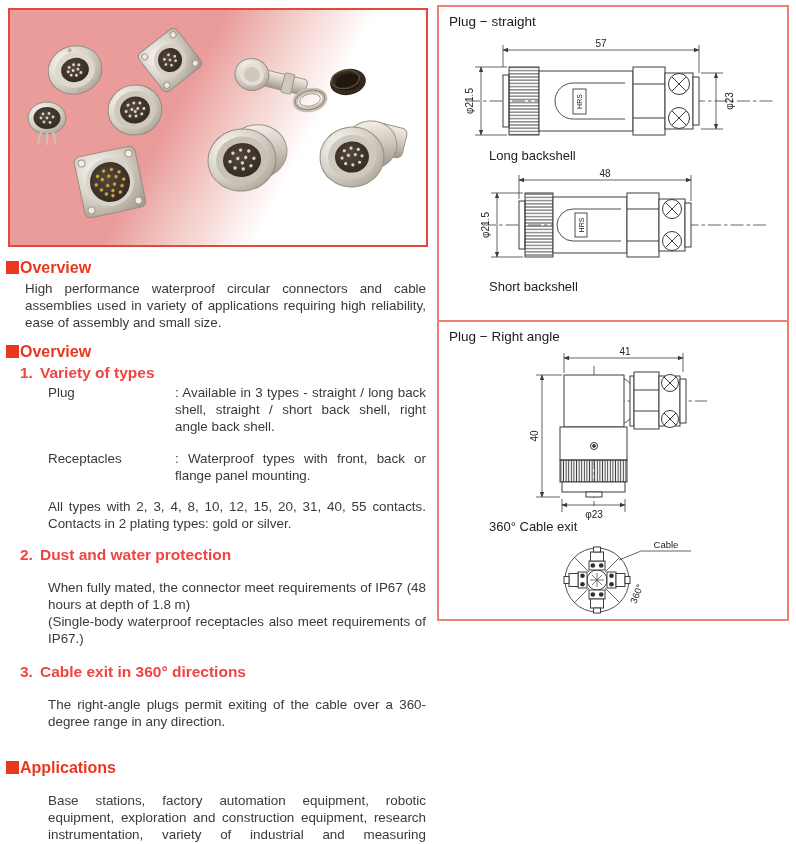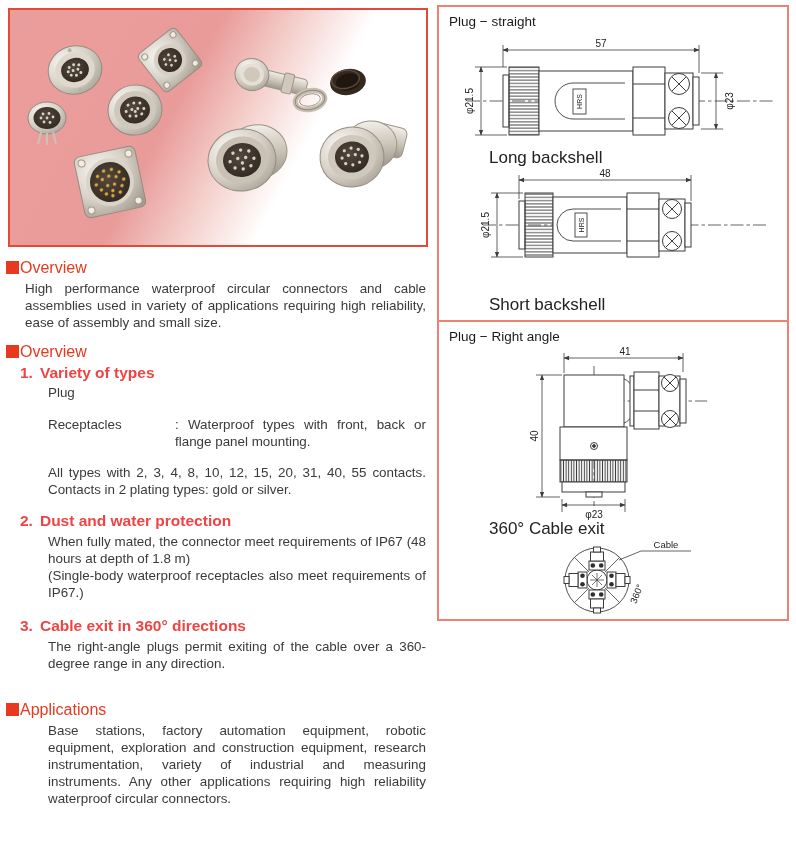--- a/index.html
+++ b/index.html
@@ -10,50 +10,50 @@
   }
   
   .photo {
     position:absolute; left:8px; top:8px; width:420px; height:239px;
     border:2px solid #e14a38;
     background:linear-gradient(118deg,#ea9e9c 0%,#e99b99 40%,#f4cfcb 54%,#ffffff 68%);
   }
   .photo svg { display:block; width:100%; height:100%; }
   
   .leftcol { position:absolute; left:6px; top:255px; width:424px; }
-  .h1 { display:flex; align-items:center; color:#e8391f; font-weight:normal; font-size:16px; line-height:19px; }
+  .h1 { display:flex; align-items:center; color:#e8391f; font-weight:bold; font-size:16px; line-height:19px; }
   .sq { width:13px; height:13px; background:#e8391f; flex:none; margin-right:1px; }
   .h1.mt-feat { margin-top:11px; }
   .h1.mt-app  { margin-top:28px; }
   .h1.mt-ovw  { margin-top:3px; }
   .h2 { color:#ef4444; font-weight:bold; font-size:15.5px; line-height:18px; margin-left:14px; }
   .h2 .no { margin-right:7px; }
   .body { font-size:13.4px; line-height:17px; text-align:justify; color:#3a3a3a; }
   .ind25 { margin-left:19px; width:401px; margin-top:3px; }
-  .ind48 { margin-left:42px; width:378px; margin-top:3px; }
+  .ind48 { margin-left:42px; width:378px; margin-top:15px; }
   .pre { white-space:pre-line; }
   .defrow { display:flex; margin-left:42px; width:378px; }
   .defrow .deflabel { width:127px; flex:none; font-size:13.4px; line-height:17px; }
   .defrow .defdesc  { flex:1; font-size:13.4px; line-height:17px; text-align:justify; }
   .mt2  { margin-top:2px; }
   .mt3  { margin-top:3px; }
   .mt14 { margin-top:14px; }
   .mt15 { margin-top:15px; }
   .mt16 { margin-top:14px; }
   
   .box { position:absolute; left:437px; width:352px; border:2px solid #ef8173; background:#fff; }
   .box1 { top:5px;   height:388px; }
   .box2 { top:320px; height:301px;text-align:center; }
   .boxtitle { position:absolute; left:10px; top:7px; font-size:13.5px; color:#1a1a1a; }
   .draw { position:absolute; }
-  .drawlabel { position:absolute; font-size:17px; color:#222; }
+  .drawlabel { position:absolute; font-size:13px; color:#222; }
   #svg-long   { left:14px; top:30px;  width:330px; height:120px; }
   .lbl-long   { left:50px; top:141px; }
   #svg-short  { left:14px; top:160px; width:330px; height:110px; }
-  .lbl-short  { left:50px; top:288px;text-align:center; }
+  .lbl-short  { left:50px; top:272px;text-align:center; }
   #svg-ra     { left:14px; top:24px;  width:330px; height:176px; }
   .lbl-exit   { left:50px; top:197px; }
   #svg-exit   { left:80px; top:216px; width:220px; height:84px; }
   svg text { font-family:"Liberation Sans","DejaVu Sans",sans-serif; fill:#222; stroke:none; }
 </style>
 </head>
 <body>
 
 <div class="photo">
   <svg viewBox="0 0 416 235">
@@ -256,20 +256,21 @@
   <div class="h1 mt-feat">
     <span class="sq"></span>
     <span>Overview</span>
   </div>
 
   <div class="h2 mt3">
     <span class="no">1.</span><span>Variety of types</span>
   </div>
   <div class="defrow mt2">
     <span class="deflabel">Plug</span>
+    <span class="defdesc">: Available in 3 types - straight / long back shell, straight / short back shell, right angle back shell.</span>
   </div>
   <div class="defrow mt15">
     <span class="deflabel">Receptacles</span>
     <span class="defdesc">: Waterproof types with front, back or flange panel mounting.</span>
   </div>
   <p class="body ind48 mt14">All types with 2, 3, 4, 8, 10, 12, 15, 20, 31, 40, 55 contacts. Contacts in 2 plating types: gold or silver.</p>
 
   <div class="h2 mt16">
     <span class="no">2.</span><span>Dust and water protection</span>
   </div>

